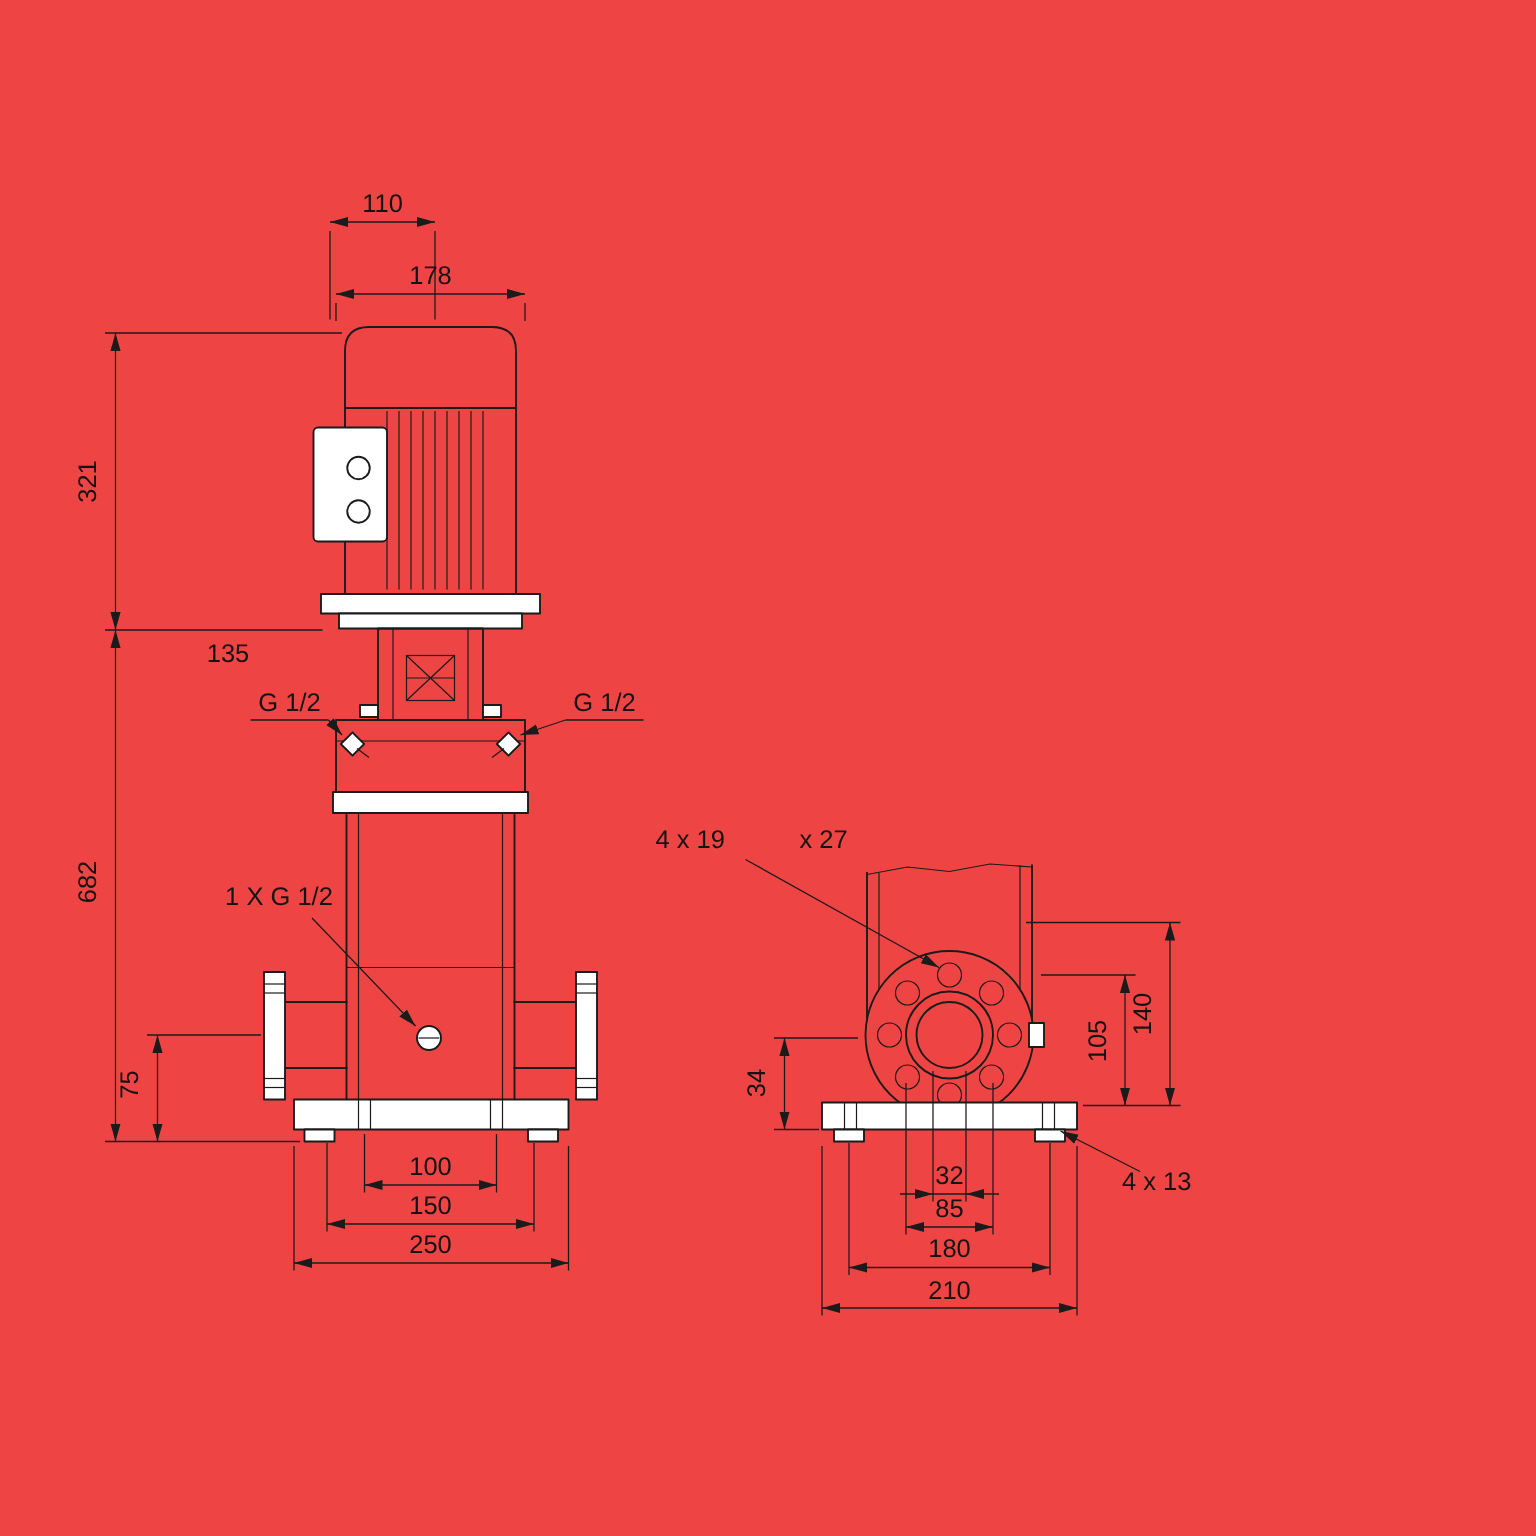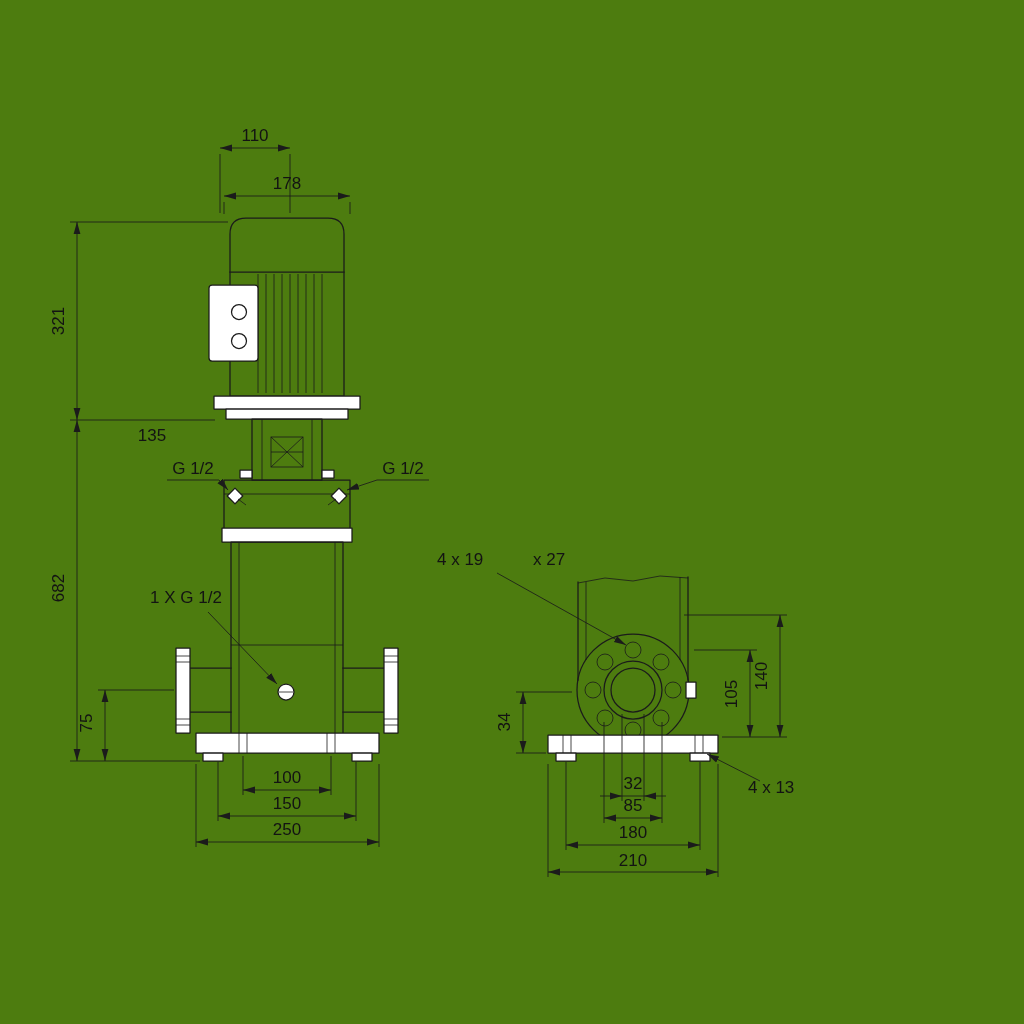--- a/index.html
+++ b/index.html
@@ -1,16 +1,16 @@
 <!DOCTYPE html>
 <html><head>
 <meta charset="utf-8">
 <style>
   html,body{margin:0;padding:0;background:#ffffff;}
-  .frame{position:relative;width:1024px;height:1024px;background:#4d7c0f;overflow:hidden;}
+  .frame{position:relative;width:1024px;height:1024px;background:#ef4444;overflow:hidden;}
   svg{display:block;}
   .obj{fill:none;stroke:#1b1b1b;stroke-width:1.25;stroke-linejoin:round;stroke-linecap:square;}
   .objf{fill:#ffffff;stroke:#1b1b1b;stroke-width:1.25;stroke-linejoin:round;}
   .thin{fill:none;stroke:#1b1b1b;stroke-width:0.8;}
   .dim{fill:none;stroke:#1b1b1b;stroke-width:0.85;}
   text{font-family:"Liberation Sans","DejaVu Sans",sans-serif;font-size:17px;fill:#131313;}
 </style>
 </head>
 <body>
 

